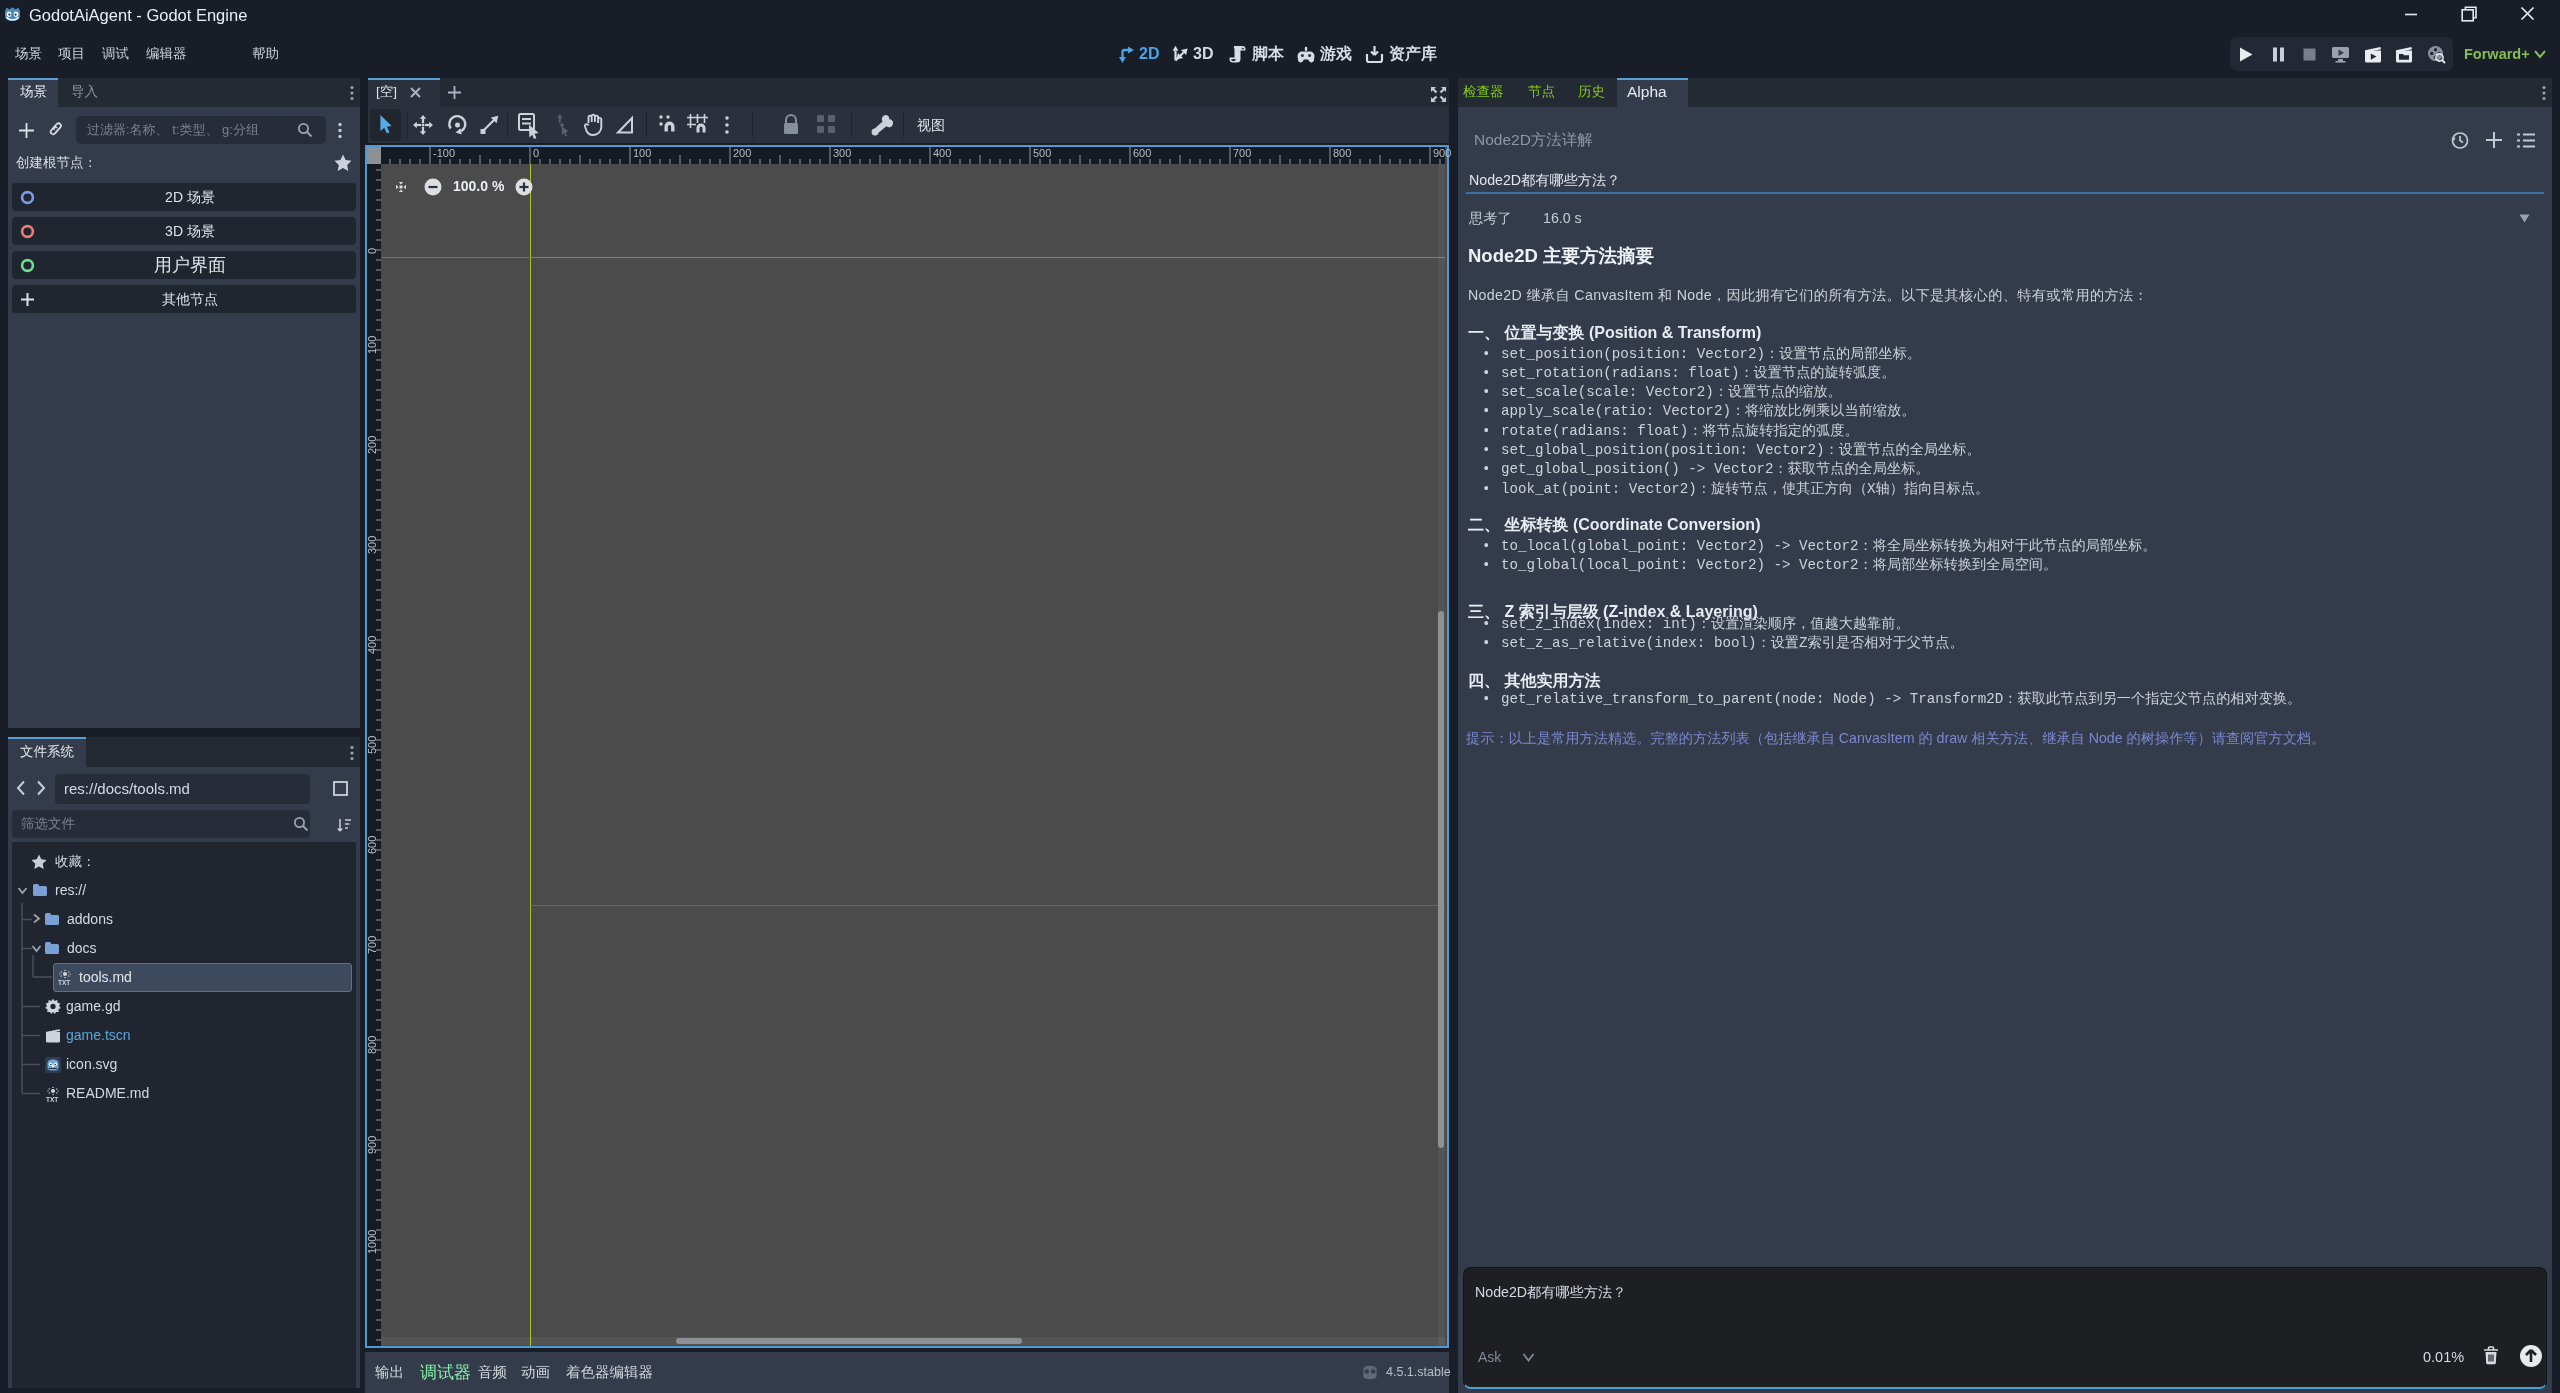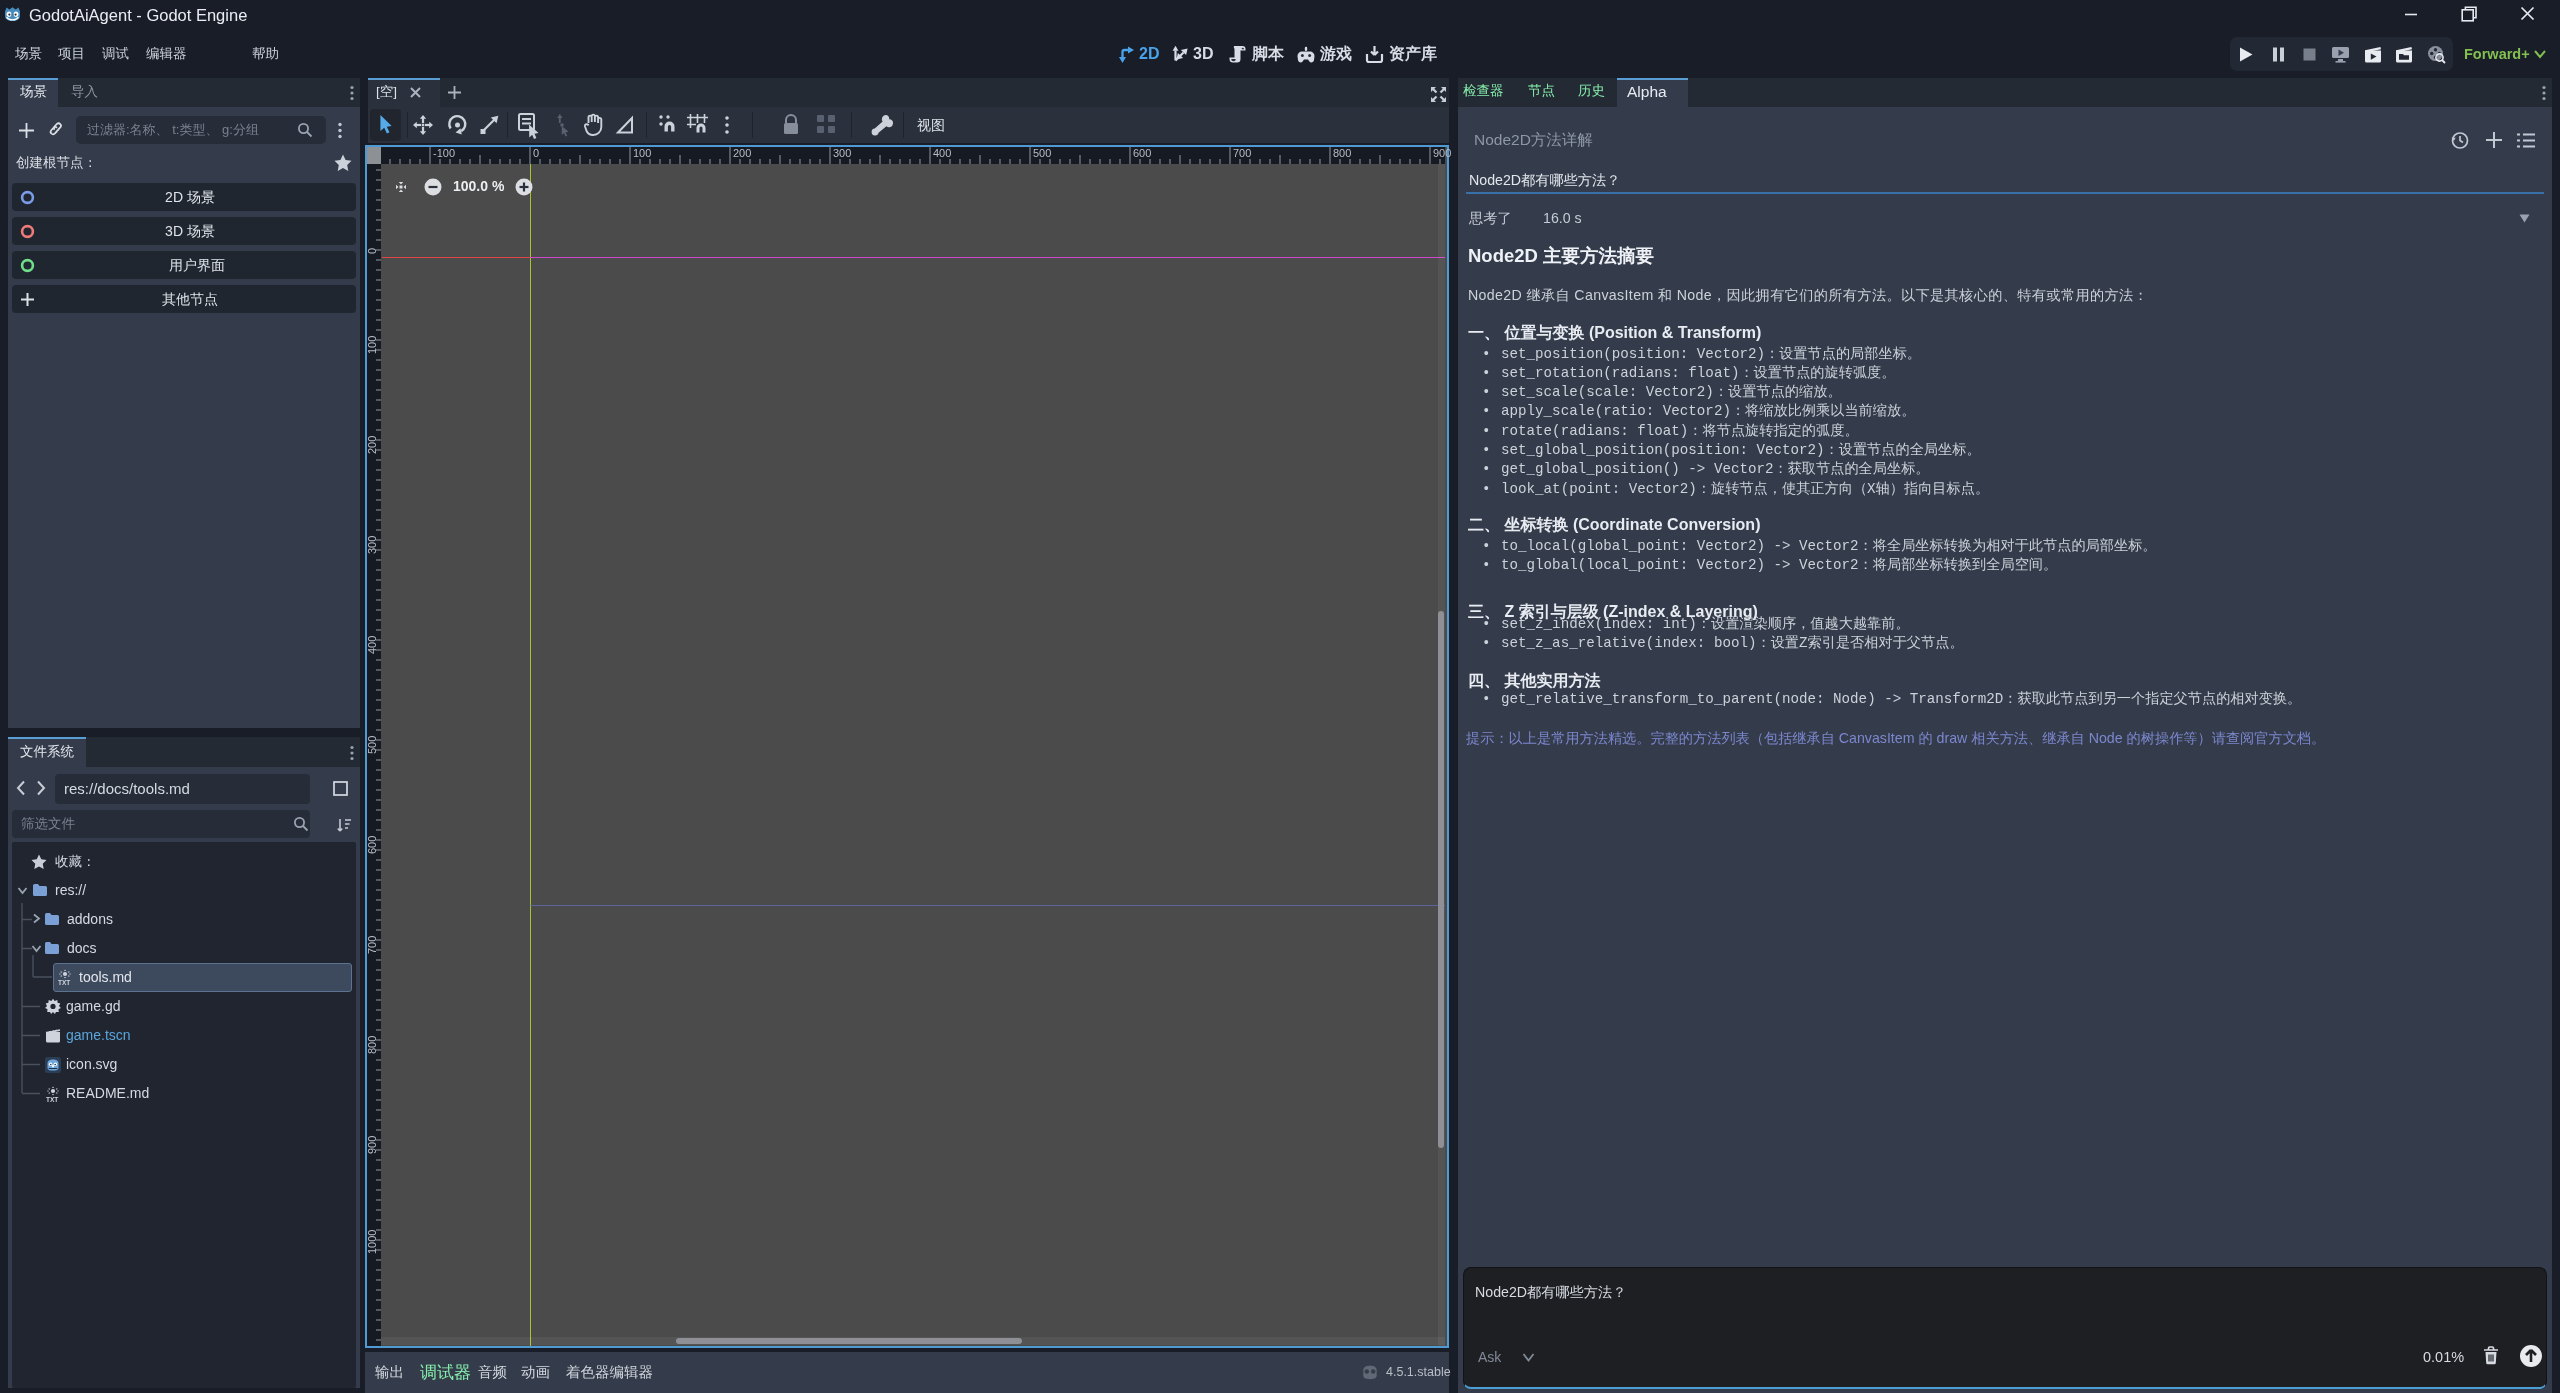--- a/index.html
+++ b/index.html
@@ -1,21 +1,21 @@
 <!DOCTYPE html>
 <html><head><meta charset="utf-8">
 <style>
 html,body{margin:0;padding:0;width:2560px;height:1393px;overflow:hidden;background:#181d27;
  font-family:"Liberation Sans",sans-serif;-webkit-font-smoothing:antialiased;}
 .ab{position:absolute;}
 .txt{position:absolute;white-space:nowrap;}
 .panel{position:absolute;background:#343b4a;}
 .tab{position:absolute;background:#343b4a;border-top:2px solid #5a9ed6;box-sizing:border-box;
  color:#e3e7ee;text-align:center;}
-.tabtxt{position:absolute;color:#86efac;font-family:Liberation Mono, monospace;}
+.tabtxt{position:absolute;color:#84cc16;}
 .field{position:absolute;background:#262c38;border-radius:5px;}
 svg{position:absolute;overflow:visible;}
 </style></head>
 <body>
 
 <div class="ab" style="left:0;top:0;width:2560px;height:30px;background:#181d27;"></div>
 <svg style="left:3px;top:4px" width="19" height="19" viewBox="0 0 24 24">
 <path d="M2.5 9.5 L4.5 4.5 L8 6.8 L12 4.2 L16 6.8 L19.5 4.5 L21.5 9.5 L21.5 15.5 C21.5 19 17.5 21.5 12 21.5 C6.5 21.5 2.5 19 2.5 15.5 Z" fill="#478cbf"></path>
 <path d="M4.5 13 C4.5 10.7 6 9.6 7.6 9.6 C9.2 9.6 10.6 10.7 10.6 13 C10.6 15.3 9.2 16.4 7.6 16.4 C6 16.4 4.5 15.3 4.5 13 Z" fill="#fff"></path>
 <path d="M19.5 13 C19.5 10.7 18 9.6 16.4 9.6 C14.8 9.6 13.4 10.7 13.4 13 C13.4 15.3 14.8 16.4 16.4 16.4 C18 16.4 19.5 15.3 19.5 13 Z" fill="#fff"></path>
@@ -164,21 +164,21 @@
     <circle cx="7.5" cy="7.5" r="5.4" fill="none" stroke="#f07a7a" stroke-width="2.6"></circle>
   </svg>
 <svg style="left:20px;top:258px" width="15" height="15" viewBox="0 0 15 15">
     <circle cx="7.5" cy="7.5" r="5.4" fill="none" stroke="#70df8b" stroke-width="2.6"></circle>
   </svg>
 <svg style="left:20px;top:292px" width="15" height="15" viewBox="0 0 15 15">
     <path d="M7.5 1 V14 M1 7.5 H14" stroke="#dbdfe6" stroke-width="2"></path>
   </svg>
 <div class="txt" style="left:32px;top:183px;width:316px;height:28px;line-height:28px;font-size:14px;color:#e0e4ea;text-align:center;">2D 场景</div>
 <div class="txt" style="left:32px;top:217px;width:316px;height:28px;line-height:28px;font-size:14px;color:#e0e4ea;text-align:center;">3D 场景</div>
-<div class="txt" style="left:32px;top:251px;width:316px;height:28px;line-height:28px;font-size:14px;color:#e0e4ea;text-align:center;padding-left:7px;">用户界面</div>
+<div class="txt" style="left:32px;top:251px;width:316px;height:28px;line-height:28px;font-size:18px;color:#e0e4ea;text-align:center;">用户界面</div>
 <div class="txt" style="left:32px;top:285px;width:316px;height:28px;line-height:28px;font-size:14px;color:#e0e4ea;text-align:center;">其他节点</div>
 
 <div class="ab" style="left:8px;top:737px;width:352px;height:30px;background:#242a33;"></div>
 <div class="tab" style="left:8px;top:737px;width:78px;height:30px;"></div>
 <div class="txt" style="left:20px;top:737px;height:30px;line-height:29px;font-size:13.5px;color:#e3e7ee;">文件系统</div>
 <svg style="left:349px;top:745px" width="6" height="16" viewBox="0 0 6 16">
     <circle cx="3" cy="2.5" r="1.6" fill="#99a2b1"></circle>
     <circle cx="3" cy="8" r="1.6" fill="#99a2b1"></circle>
     <circle cx="3" cy="13.5" r="1.6" fill="#99a2b1"></circle>
   </svg>

